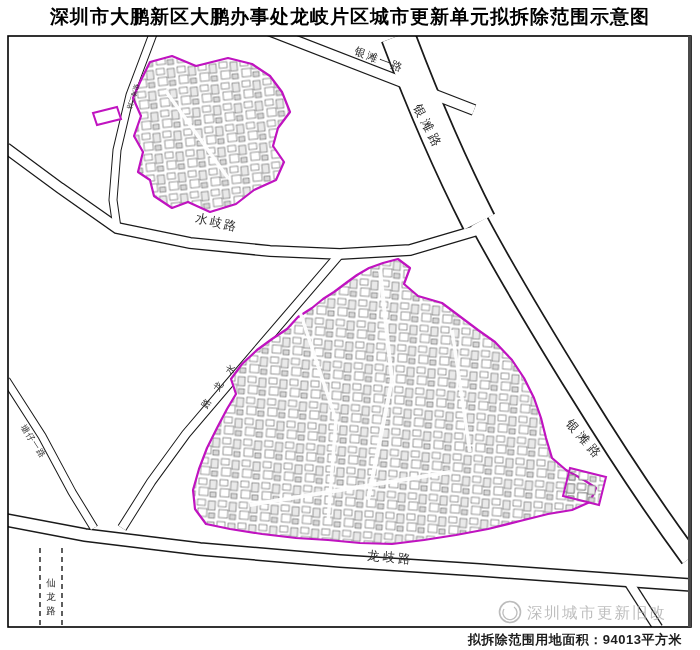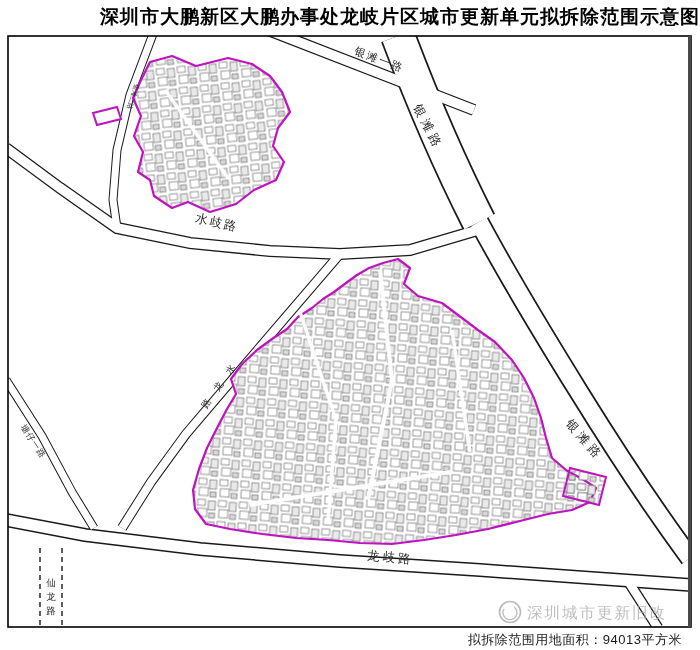--- a/index.html
+++ b/index.html
@@ -1,21 +1,21 @@
 <!DOCTYPE html>
 <html><head>
 <meta charset="utf-8">
 <style>
   html,body{margin:0;padding:0;background:#fff;}
   .page{position:relative;width:700px;height:650px;background:#fff;overflow:hidden;
         font-family:"Liberation Sans", sans-serif;}
-  .title{position:absolute;top:4px;left:0;width:700px;text-align:right;
+  .title{position:absolute;top:4px;left:0;width:700px;text-align:center;
          font-size:19px;font-weight:bold;color:#000;letter-spacing:1px;}
   .map-svg{position:absolute;left:0;top:0;}
-  .caption{position:absolute;top:631px;right:18px;font-size:13px;font-weight:400;
+  .caption{position:absolute;top:631px;right:18px;font-size:13px;font-weight:700;
            color:#1c1c1c;letter-spacing:0.5px;}
   .roadlabel{fill:#2a2a2a;font-family:"Liberation Sans", sans-serif;}
   .wm-text{fill:#afafaf;font-size:15.5px;letter-spacing:2px;opacity:.9;
            font-family:"Liberation Sans", sans-serif;}
 </style>
 </head>
 <body>
 
 <div class="page">
 

